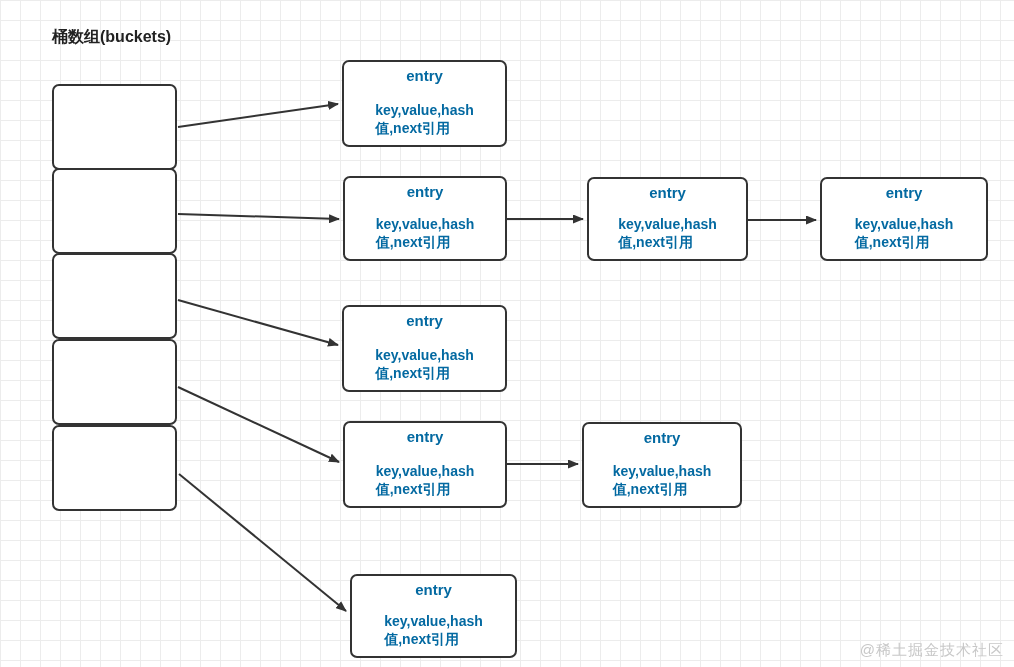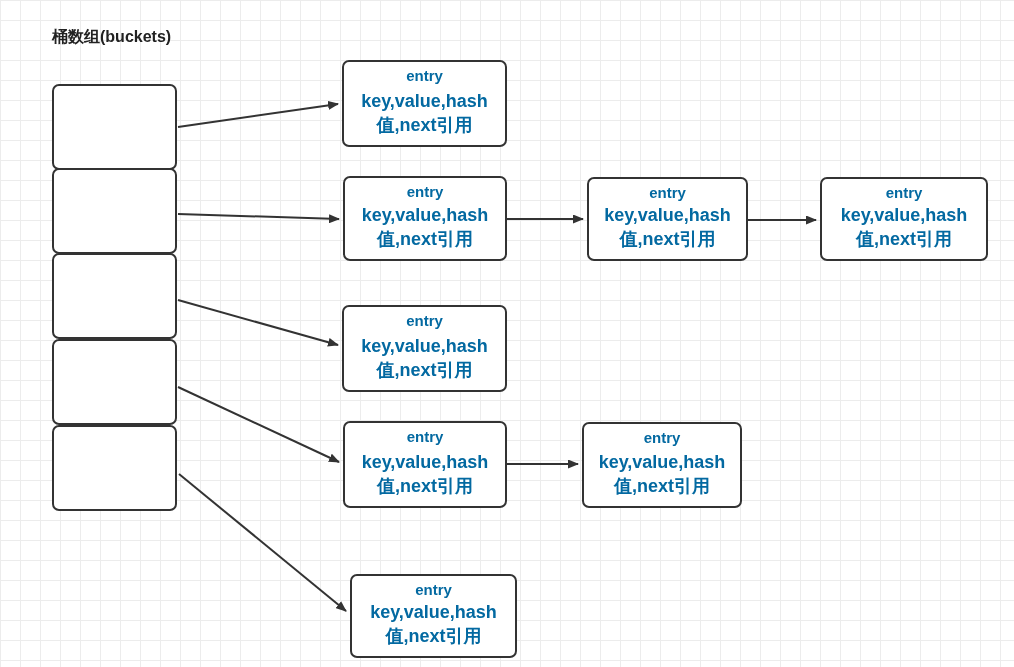--- a/index.html
+++ b/index.html
@@ -45,23 +45,23 @@
     align-items: center;
     justify-content: space-between;
     padding: 5px 4px 8px 4px;
     color: #0369a1;
     font-weight: bold;
   }
   .entry-title {
     font-size: 15px;
   }
   .entry-body {
-    font-size: 18px;
+    font-size: 14px;
     line-height: 1.3;
-    text-align: center;
+    text-align: left;
     white-space: nowrap;
   }
   .arrow-layer {
     position: absolute;
     left: 0;
     top: 0;
     width: 1014px;
     height: 667px;
     pointer-events: none;
   }
@@ -160,14 +160,15 @@
   </div>
 
   <div class="box entry-box" style="left:350px;top:574px;width:167px;height:84px">
     <div class="entry-title">entry</div>
     <div class="entry-body">
       <div>key,value,hash</div>
       <div>值,next引用</div>
     </div>
   </div>
 
+  <div class="watermark">@稀土掘金技术社区</div>
 
 </div>
 
 </body></html>

